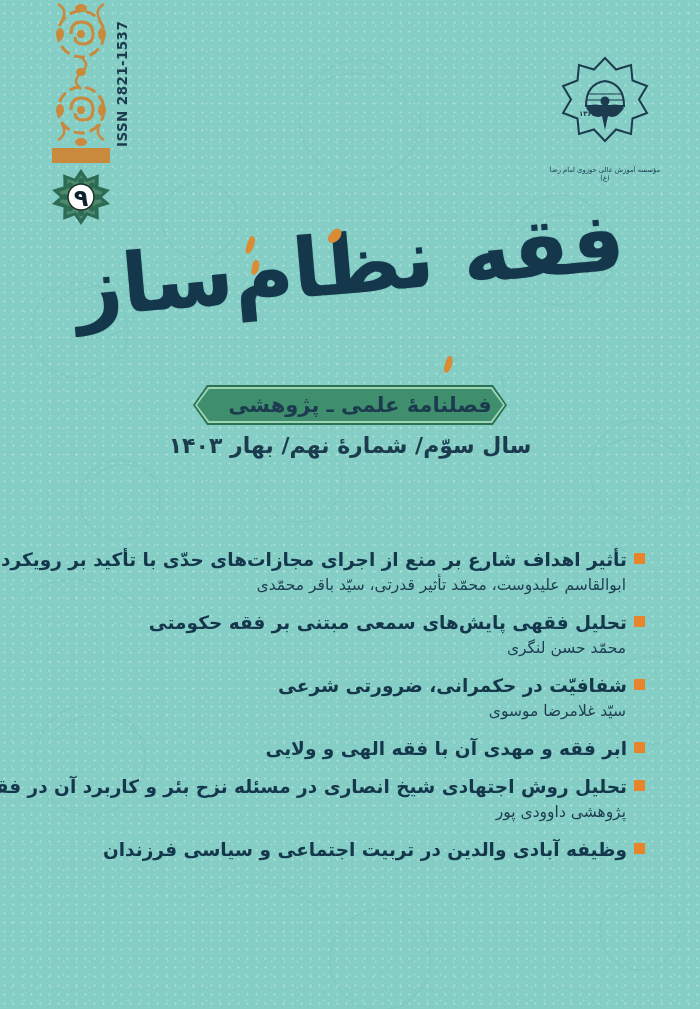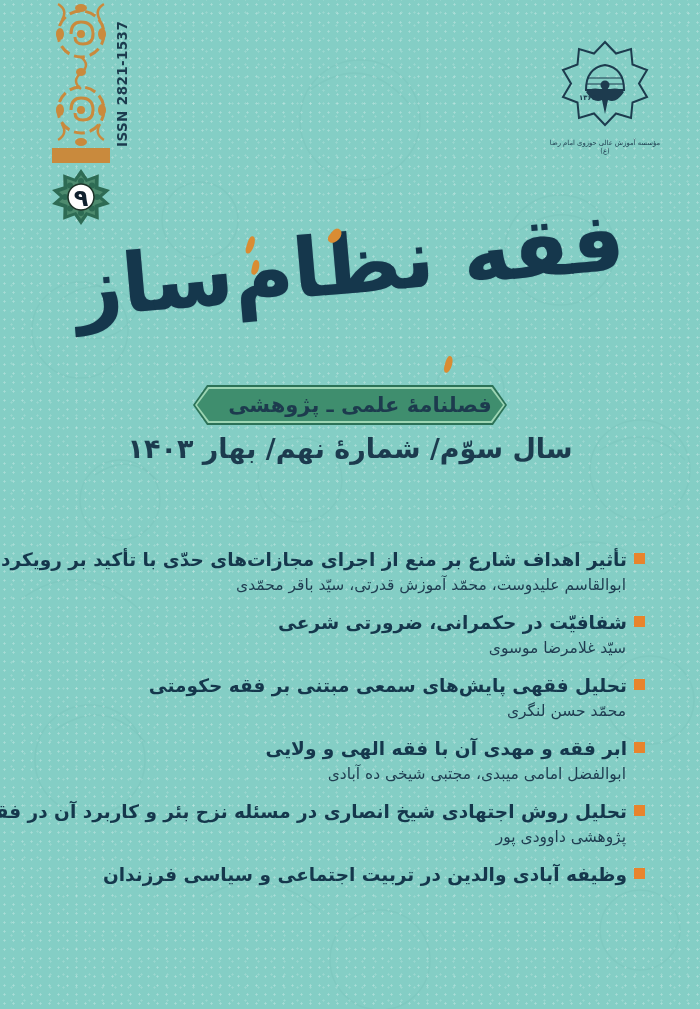--- a/index.html
+++ b/index.html
@@ -27,22 +27,22 @@
   .issn{
     position:absolute;left:114px;top:147px;
     transform:rotate(-90deg);transform-origin:0 0;
     font-size:13.5px;font-weight:600;letter-spacing:.4px;color:#1c3b4e;white-space:nowrap;
   }
 
   
   .issue-badge{position:absolute;left:52px;top:168px;width:58px;height:58px;}
 
   
-  .logo{position:absolute;left:548px;top:40px;width:114px;text-align:center;}
-  .logo-caption{margin-top:3px;font-size:6.8px;color:#1d3b4e;letter-spacing:0;line-height:1.2;}
+  .logo{position:absolute;left:548px;top:56px;width:114px;text-align:center;}
+  .logo-caption{margin-top:14px;font-size:6.8px;color:#1d3b4e;letter-spacing:0;line-height:1.2;}
 
   
   .title-wrap{position:absolute;left:0;right:0;top:208px;height:170px;text-align:center;}
   .journal-title{
     display:inline-block;direction:rtl;white-space:nowrap;
     font-size:82px;font-weight:bold;color:#15374c;line-height:1.4;
     transform:rotate(-5deg);
     text-shadow:0 0 1px rgba(21,55,76,.4);
   }
   .cal-accent{position:absolute;background:#d98c33;border-radius:45% 55% 60% 40%;}
@@ -64,21 +64,21 @@
   .ribbon-fill{
     position:absolute;inset:2px;background:#3f8e6e;
     clip-path:polygon(12px 0, calc(100% - 12px) 0, 100% 50%, calc(100% - 12px) 100%, 12px 100%, 0 50%);
     display:flex;align-items:center;justify-content:center;
   }
   .ribbon-text{direction:rtl;font-size:21px;font-weight:bold;color:#1d3b4e;margin-left:20px;}
 
   
   .issue-line{
     position:absolute;left:0;right:0;top:433px;text-align:center;direction:rtl;
-    font-size:27px;font-weight:bold;color:#1c3b4e;
+    font-size:22px;font-weight:bold;color:#1c3b4e;
   }
 
   
   .articles{position:absolute;top:546px;right:55px;left:20px;direction:rtl;}
   .article{margin-bottom:11px;}
   .article-title-row{display:flex;align-items:flex-start;direction:rtl;}
   .bullet{
     flex:0 0 auto;width:11px;height:11px;background:#e8842c;margin-top:7px;margin-left:7px;
   }
   .article-title{
@@ -197,45 +197,44 @@
 
 <div class="issue-line">سال سوّم/ شمارهٔ نهم/ بهار ۱۴۰۳</div>
 
 <div class="articles">
 
   <div class="article">
     <div class="article-title-row">
       <span class="bullet"></span>
       <span class="article-title">تأثیر اهداف شارع بر منع از اجرای مجازات‌های حدّی با تأکید بر رویکرد اجتماعی به شریعت و فقه</span>
     </div>
-    <div class="article-authors">ابوالقاسم علیدوست، محمّد آموزش قدرتی، سیّد باقر محمّدی</div>
+    <div class="article-authors">ابوالقاسم علیدوست، محمّد تأثیر قدرتی، سیّد باقر محمّدی</div>
+  </div>
+
+  <div class="article">
+    <div class="article-title-row">
+      <span class="bullet"></span>
+      <span class="article-title">تحلیل فقهی پایش‌های سمعی مبتنی بر فقه حکومتی</span>
+    </div>
+    <div class="article-authors">محمّد حسن لنگری</div>
   </div>
 
   <div class="article">
     <div class="article-title-row">
       <span class="bullet"></span>
       <span class="article-title">شفافیّت در حکمرانی، ضرورتی شرعی</span>
     </div>
     <div class="article-authors">سیّد غلامرضا موسوی</div>
   </div>
 
   <div class="article">
     <div class="article-title-row">
       <span class="bullet"></span>
-      <span class="article-title">تحلیل فقهی پایش‌های سمعی مبتنی بر فقه حکومتی</span>
-    </div>
-    <div class="article-authors">محمّد حسن لنگری</div>
-  </div>
-
-  <div class="article">
-    <div class="article-title-row">
-      <span class="bullet"></span>
       <span class="article-title">ابر فقه و مهدی آن با فقه الهی و ولایی</span>
     </div>
-    <div class="article-authors">ابوالفضل امامی میبدی، مجتبی شیخی ده آبادی</div>
   </div>
 
   <div class="article">
     <div class="article-title-row">
       <span class="bullet"></span>
       <span class="article-title">تحلیل روش اجتهادی شیخ انصاری در مسئله نزح بئر و کاربرد آن در فقه موسیقی</span>
     </div>
     <div class="article-authors">پژوهشی داوودی پور</div>
   </div>
 

